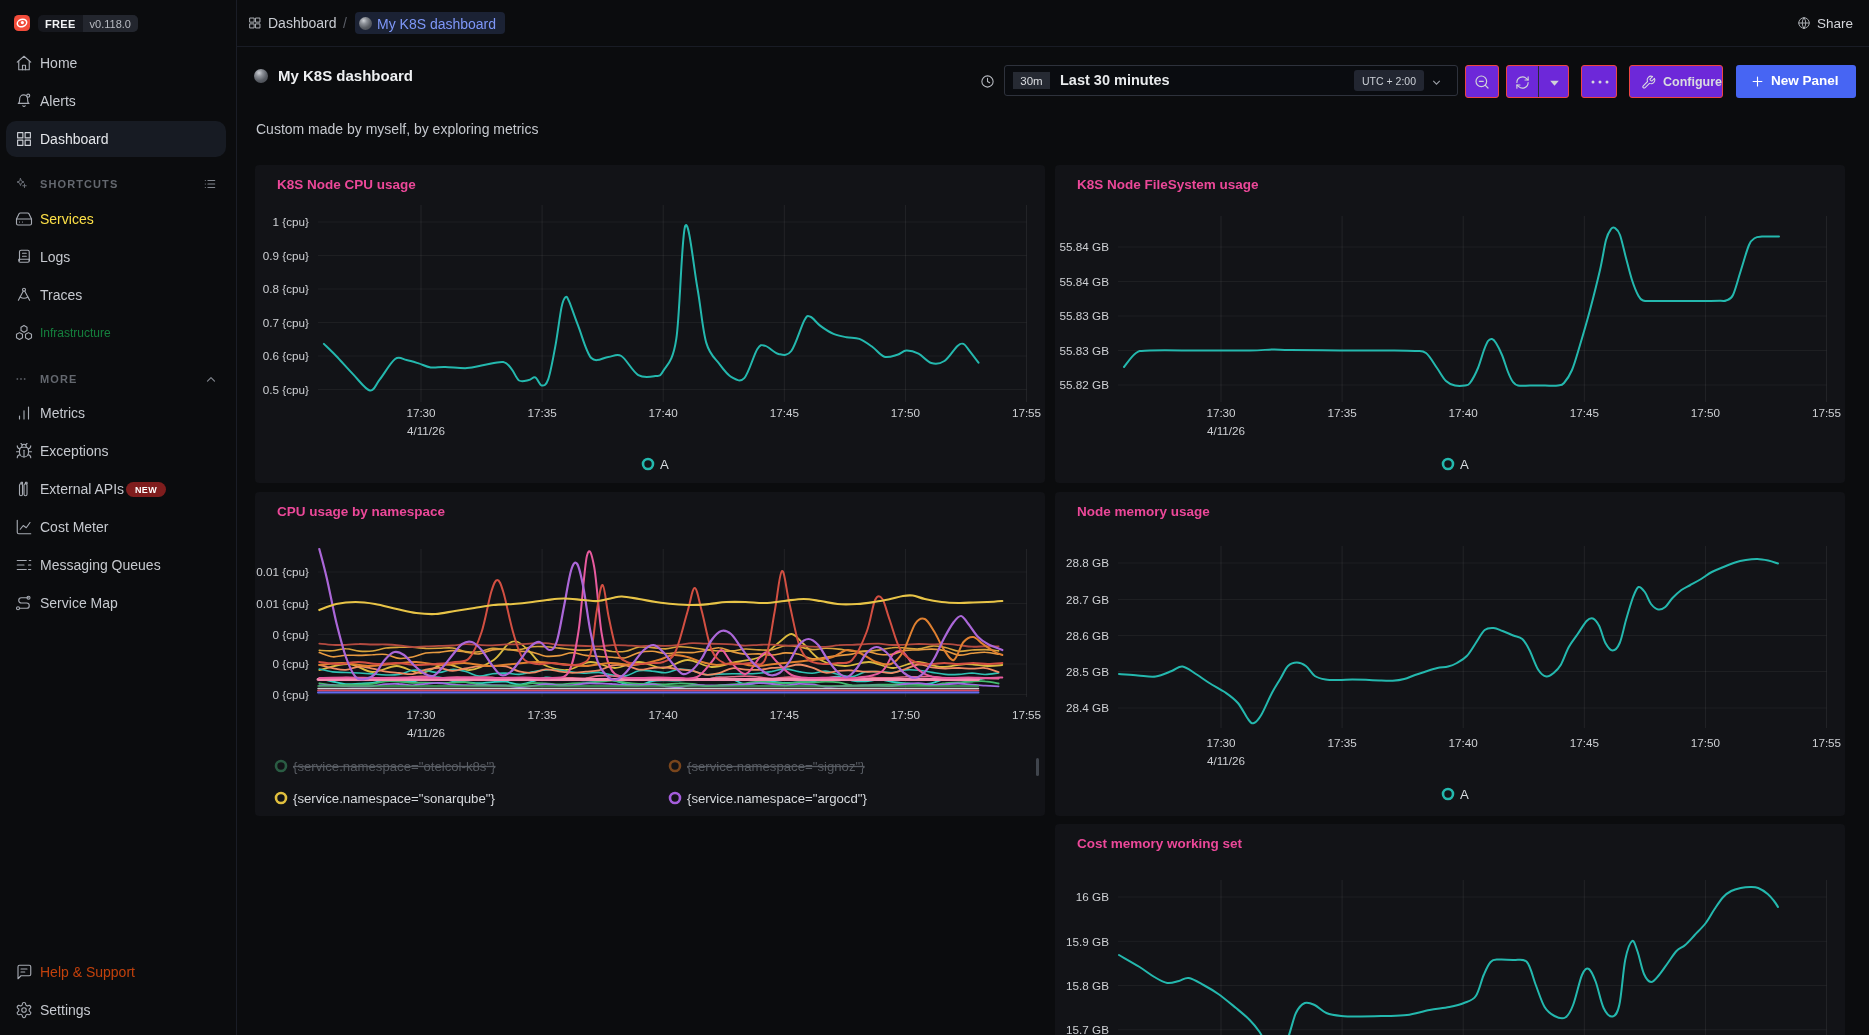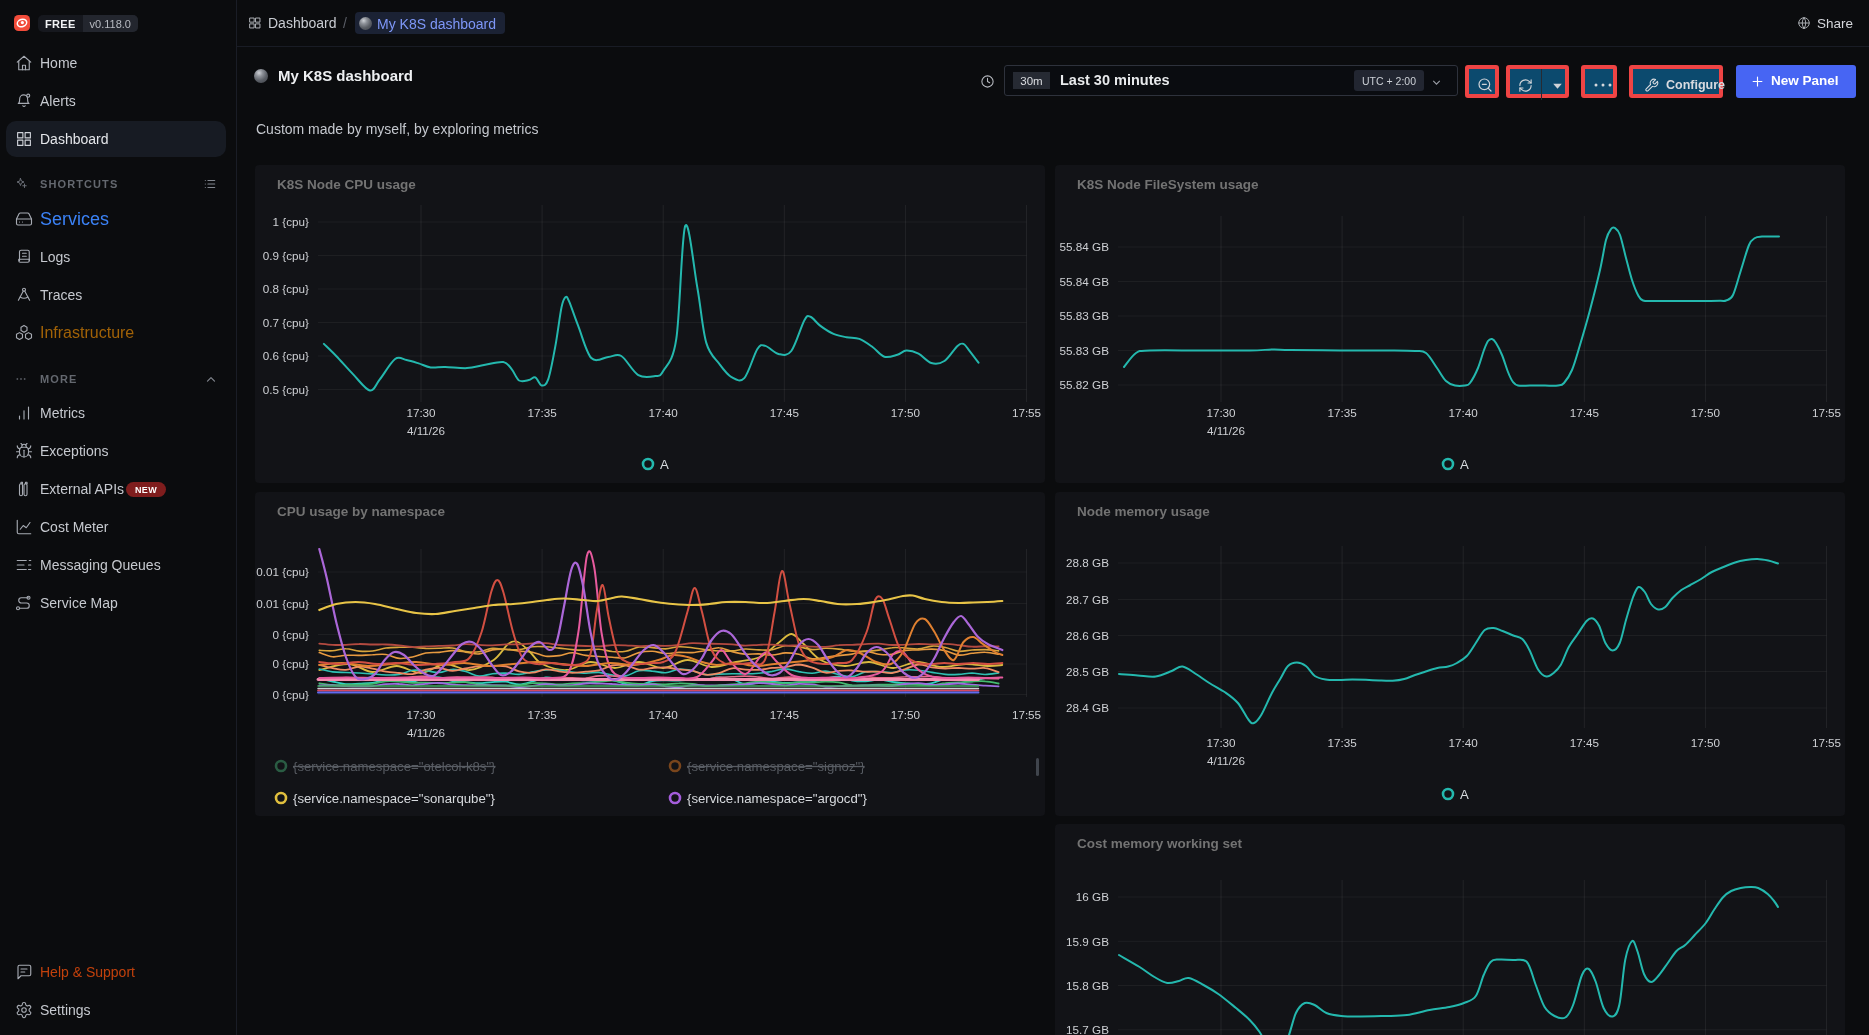--- a/index.html
+++ b/index.html
@@ -1,22 +1,22 @@
 <!DOCTYPE html>
 <html><head><meta charset="utf-8"><style>
 *{margin:0;padding:0;box-sizing:border-box}
 html,body{width:1869px;height:1035px;overflow:hidden;background:#0b0c0e;font-family:"Liberation Sans",sans-serif;}
 .side{position:absolute;left:0;top:0;width:237px;height:1035px;background:#0b0c0e;border-right:1px solid #1a1d26}
 .tbar{position:absolute;left:237px;top:0;width:1632px;height:47px;border-bottom:1px solid #191c25}
 .panel{position:absolute;background:#121317;border-radius:4px}
-.pt{position:absolute;left:22px;top:12px;font-size:13.5px;font-weight:700;color:#737373}
+.pt{position:absolute;left:22px;top:12px;font-size:13.5px;font-weight:700;color:#ec4899}
 .axl{font-family:"Liberation Sans",sans-serif;font-size:11.7px;fill:#ced0d4}
 .lg{font-family:"Liberation Sans",sans-serif;font-size:13.2px;fill:#d7dade}
 .lgs{font-family:"Liberation Sans",sans-serif;font-size:13.2px;fill:#585c63;text-decoration:line-through}
-.btn{position:absolute;top:65px;height:33px;border:4px solid #ef4444;border-radius:3px;background:#0c4a6e}
+.btn{position:absolute;top:65px;height:33px;border:1px solid #ef4444;border-radius:3px;background:#6d28d9}
 .ball{position:absolute;border-radius:50%;background:radial-gradient(circle at 36% 28%,#cdd0d5 0%,#8e9299 26%,#5a5e65 58%,#404349 100%)}
 </style></head><body>
 <div class="side">
     <div style="position:absolute;left:14px;top:15px;width:16px;height:16px;border-radius:4.5px;background:#f24c3a"></div>
     <svg style="position:absolute;left:14px;top:15px" width="16" height="16" viewBox="0 0 16 16">
       <ellipse cx="8" cy="8" rx="4.8" ry="3.6" fill="none" stroke="#fff" stroke-width="1.5" transform="rotate(-18 8 8)"></ellipse>
       <circle cx="8.4" cy="7.6" r="1.6" fill="#fff"></circle>
     </svg>
     <div style="position:absolute;left:38px;top:15px;height:17px;border-radius:5px;background:#16181e;display:flex;align-items:center">
       <span style="color:#f1f2f4;font-weight:700;font-size:11px;padding:0 7px;letter-spacing:.3px">FREE</span>
@@ -55,41 +55,41 @@
       <path d="M8.5 12H20" fill="none" stroke="#82868e" stroke-width="2.0" stroke-linecap="round" stroke-linejoin="round"></path>
       <path d="M4 18h.01" fill="none" stroke="#82868e" stroke-width="2.0" stroke-linecap="round" stroke-linejoin="round"></path>
       <path d="M8.5 18H20" fill="none" stroke="#82868e" stroke-width="2.0" stroke-linecap="round" stroke-linejoin="round"></path>
     </svg>
     <svg style="position:absolute;left:15px;top:210px" width="18" height="18" viewBox="0 0 24 24">
       <path d="M22 12H2" fill="none" stroke="#a7abb3" stroke-width="1.5" stroke-linecap="round" stroke-linejoin="round"></path>
       <path d="M5.4 5.1 2 12v6a2 2 0 0 0 2 2h16a2 2 0 0 0 2-2v-6l-3.4-6.9A2 2 0 0 0 16.8 4H7.2a2 2 0 0 0-1.8 1.1z" fill="none" stroke="#a7abb3" stroke-width="1.5" stroke-linecap="round" stroke-linejoin="round"></path>
       <path d="M6 16h.01" fill="none" stroke="#a7abb3" stroke-width="1.5" stroke-linecap="round" stroke-linejoin="round"></path>
       <path d="M10 16h.01" fill="none" stroke="#a7abb3" stroke-width="1.5" stroke-linecap="round" stroke-linejoin="round"></path>
     </svg>
-    <div style="position:absolute;left:40px;top:209px;height:20px;line-height:20px;font-size:18px;color:#3b82f6">Services</div>
+    <div style="position:absolute;left:40px;top:209px;height:20px;line-height:20px;font-size:14px;color:#fde047">Services</div>
     <svg style="position:absolute;left:15px;top:248px" width="18" height="18" viewBox="0 0 24 24">
       <path d="M19 17V5a2 2 0 0 0-2-2H8a2 2 0 0 0-2 2v12" fill="none" stroke="#a7abb3" stroke-width="1.5" stroke-linecap="round" stroke-linejoin="round"></path>
       <path d="M19 17a2 2 0 0 1-2 2H7a2 2 0 0 1-2-2v-2h14z" fill="none" stroke="#a7abb3" stroke-width="1.5" stroke-linecap="round" stroke-linejoin="round"></path>
       <path d="M10 7h5" fill="none" stroke="#a7abb3" stroke-width="1.5" stroke-linecap="round" stroke-linejoin="round"></path>
       <path d="M10 11h5" fill="none" stroke="#a7abb3" stroke-width="1.5" stroke-linecap="round" stroke-linejoin="round"></path>
     </svg>
     <div style="position:absolute;left:40px;top:247px;height:20px;line-height:20px;font-size:14px;color:#c6c9cf">Logs</div>
     <svg style="position:absolute;left:15px;top:286px" width="18" height="18" viewBox="0 0 24 24">
       <path d="M12 7a2 2 0 1 0 0-4 2 2 0 0 0 0 4z" fill="none" stroke="#a7abb3" stroke-width="1.5" stroke-linecap="round" stroke-linejoin="round"></path>
       <path d="M12.9 6.8 19.5 19" fill="none" stroke="#a7abb3" stroke-width="1.5" stroke-linecap="round" stroke-linejoin="round"></path>
       <path d="M11.1 6.8 4.5 19" fill="none" stroke="#a7abb3" stroke-width="1.5" stroke-linecap="round" stroke-linejoin="round"></path>
       <path d="M6.8 14.7a9.5 9.5 0 0 0 10.4 0" fill="none" stroke="#a7abb3" stroke-width="1.5" stroke-linecap="round" stroke-linejoin="round"></path>
     </svg>
     <div style="position:absolute;left:40px;top:285px;height:20px;line-height:20px;font-size:14px;color:#c6c9cf">Traces</div>
     <svg style="position:absolute;left:15px;top:324px" width="18" height="18" viewBox="0 0 24 24">
       <path d="M12 1.9 16 4.2v4.6L12 11.1 8 8.8V4.2z" fill="none" stroke="#a7abb3" stroke-width="1.5" stroke-linecap="round" stroke-linejoin="round"></path>
       <path d="M6 11.5l4 2.3v4.6l-4 2.3-4-2.3v-4.6z" fill="none" stroke="#a7abb3" stroke-width="1.5" stroke-linecap="round" stroke-linejoin="round"></path>
       <path d="M18 11.5l4 2.3v4.6l-4 2.3-4-2.3v-4.6z" fill="none" stroke="#a7abb3" stroke-width="1.5" stroke-linecap="round" stroke-linejoin="round"></path>
     </svg>
-    <div style="position:absolute;left:40px;top:323px;height:20px;line-height:20px;font-size:16px;color:#a16207">Infrastructure</div>
+    <div style="position:absolute;left:40px;top:323px;height:20px;line-height:20px;font-size:12px;color:#15803d">Infrastructure</div>
     <svg style="position:absolute;left:15px;top:373px" width="12" height="12" viewBox="0 0 24 24">
       <path d="M4.2 12h1" fill="none" stroke="#6a6e76" stroke-width="2.6" stroke-linecap="round" stroke-linejoin="round"></path>
       <path d="M11.5 12h1" fill="none" stroke="#6a6e76" stroke-width="2.6" stroke-linecap="round" stroke-linejoin="round"></path>
       <path d="M18.8 12h1" fill="none" stroke="#6a6e76" stroke-width="2.6" stroke-linecap="round" stroke-linejoin="round"></path>
     </svg>
     <div style="position:absolute;left:40px;top:373px;font-size:11px;font-weight:700;letter-spacing:1.1px;color:#64686f">MORE</div>
     <svg style="position:absolute;left:204px;top:373px" width="14" height="14" viewBox="0 0 24 24">
       <path d="m6 14 6-6 6 6" fill="none" stroke="#82868e" stroke-width="2.0" stroke-linecap="round" stroke-linejoin="round"></path>
     </svg>
     <svg style="position:absolute;left:15px;top:404px" width="18" height="18" viewBox="0 0 24 24">

